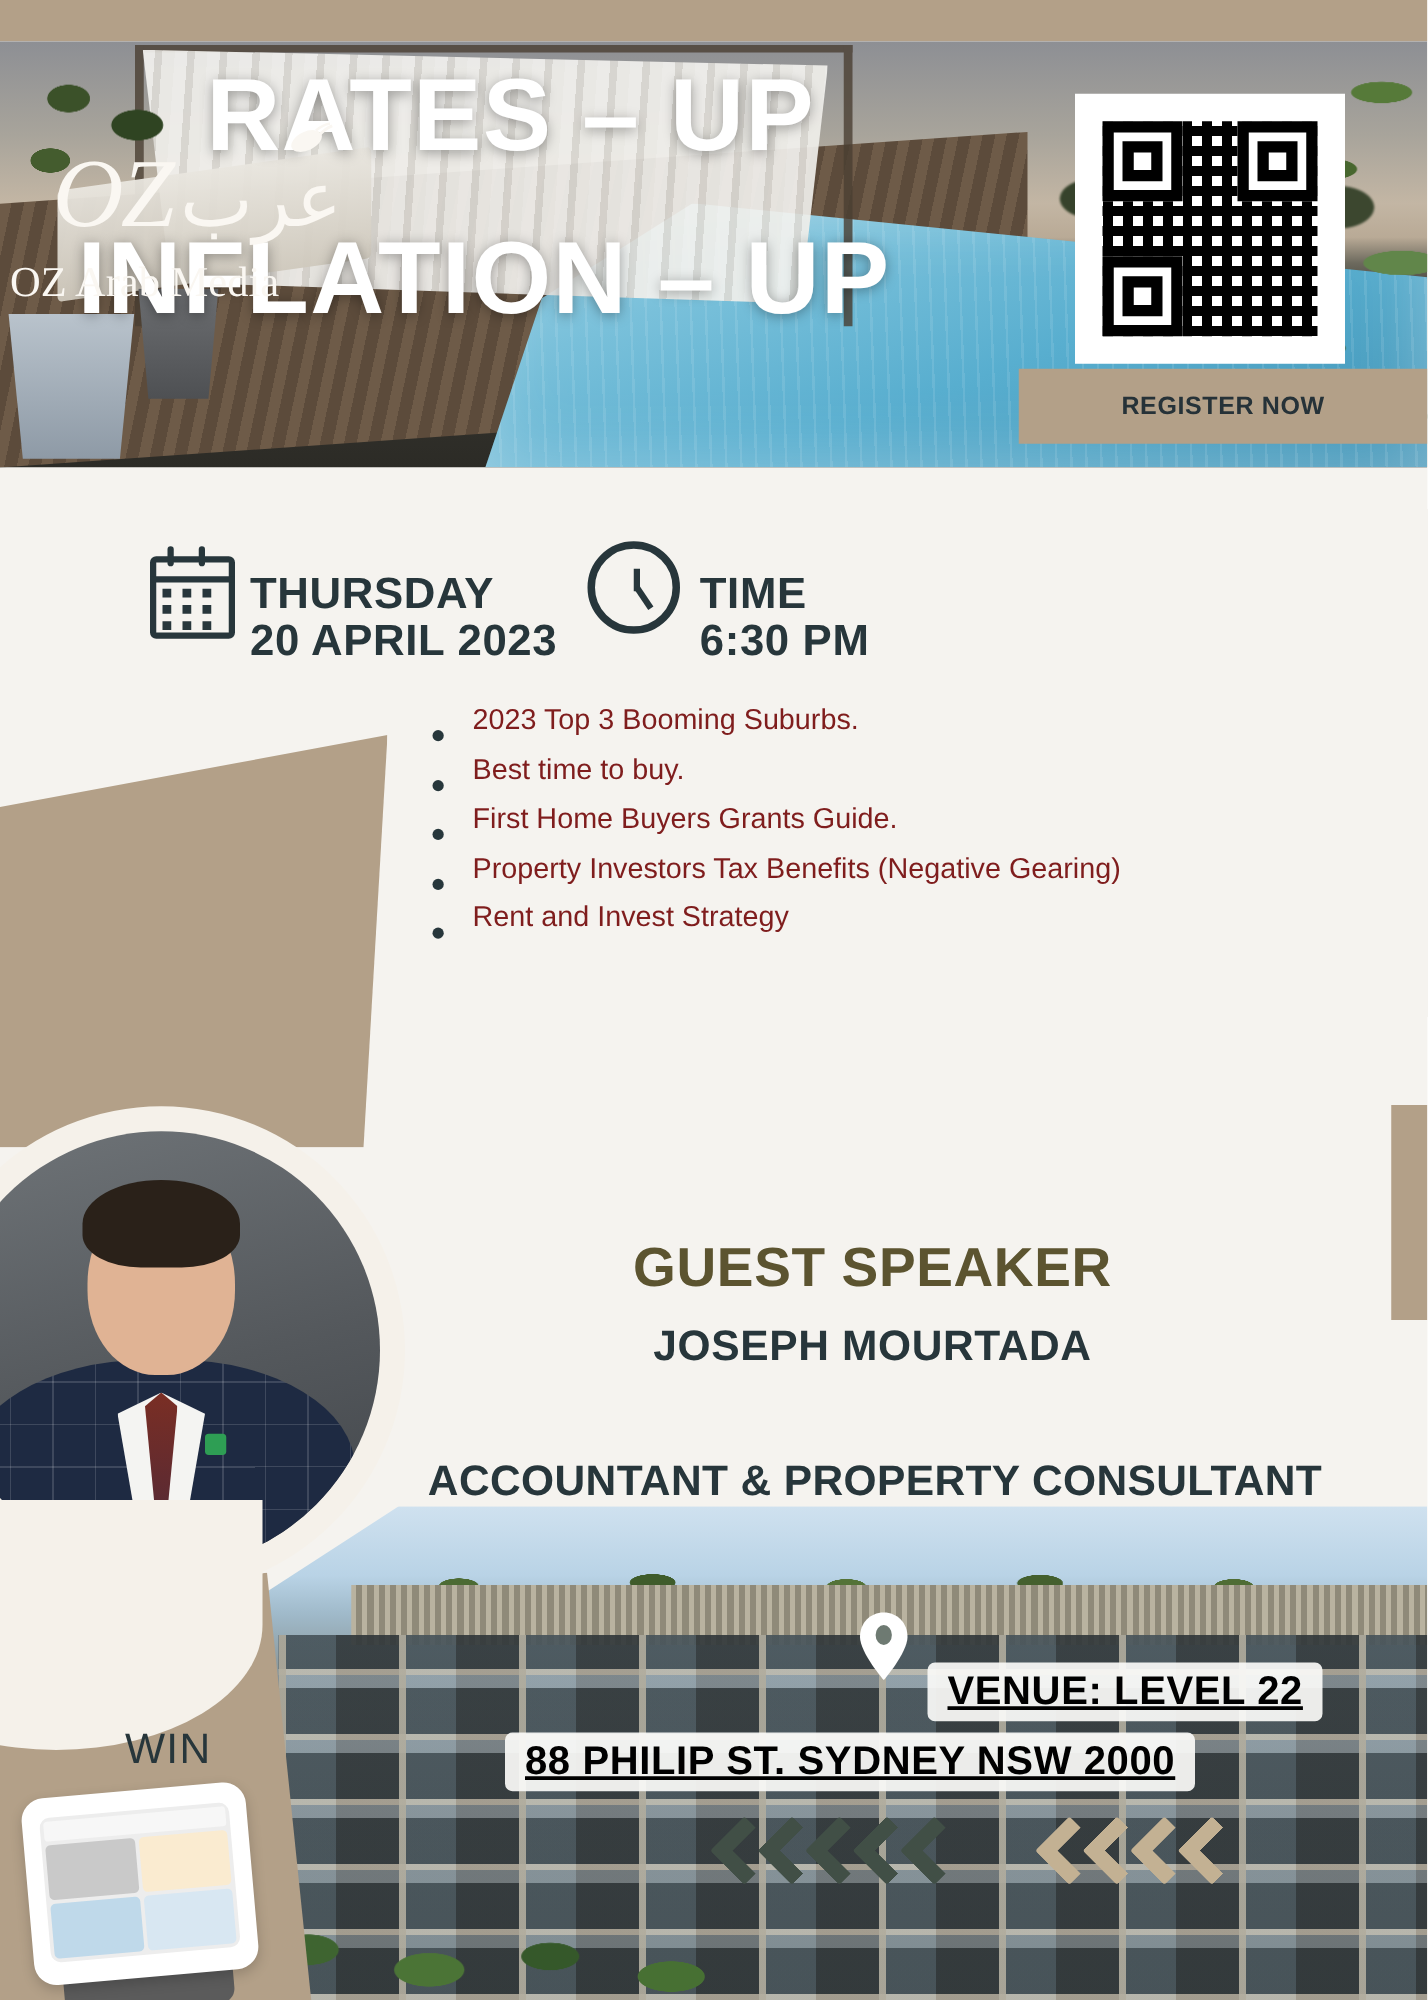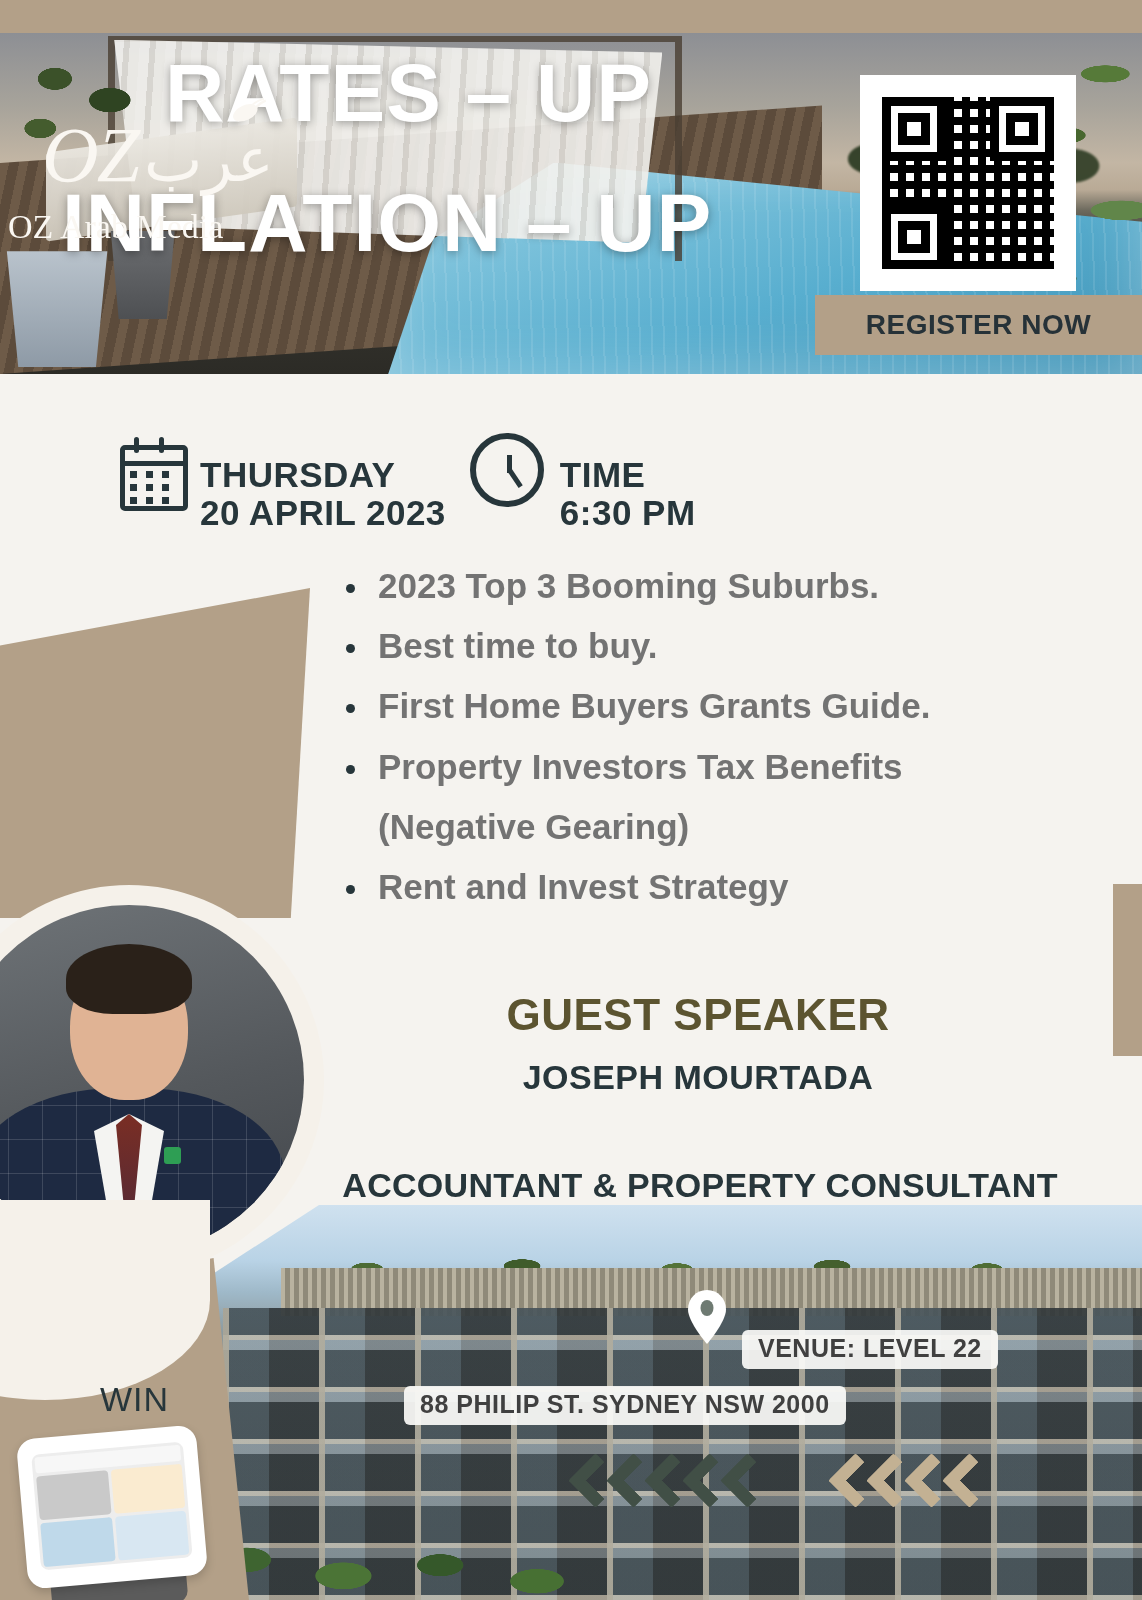--- a/index.html
+++ b/index.html
@@ -147,21 +147,21 @@
   .qr-grid:before{left:0;top:0;}
   .qr-grid:after{right:0;top:0;}
   .qr-eye3{left:0;bottom:0;}
 
   .register-btn{
     position:absolute;left:815px;top:295px;width:327px;height:60px;
     background:#B3A088;
     display:flex;align-items:center;justify-content:center;
   }
   .register-btn span{
-    color:#263238;font-weight:700;font-size:28px;letter-spacing:.5px;
+    color:#263238;font-weight:700;font-size:20px;letter-spacing:.5px;
   }
 
   
   .datetime{
     position:absolute;left:120px;top:408px;
     display:flex;align-items:center;gap:24px;
   }
   .dt-block{display:flex;align-items:center;gap:16px;}
   .dt-text{color:#27363B;font-weight:700;font-size:35px;line-height:1.08;letter-spacing:.5px;margin-top:48px;}
 
@@ -227,22 +227,22 @@
   .oz-name{
     position:absolute;left:8px;top:208px;width:300px;text-align:left;
     color:#FAF7F2;font-family:"Liberation Serif", serif;font-size:34px;
   }
 
   
   .bullets{
     position:absolute;left:338px;top:556px;width:720px;
   }
   .bullets li{
-    color:#737373;font-size:35px;line-height:1.72;
-    list-style:none;position:relative;padding-left:40px;font-weight:bold;
+    color:#7f1d1d;font-size:23px;line-height:1.72;
+    list-style:none;position:relative;padding-left:40px;
   }
   .bullets li:before{
     content:"";position:absolute;left:8px;top:28px;
     width:9px;height:9px;border-radius:50%;background:#27363B;
   }
   .bullets{padding:0;margin:0;}
 
   
   .right-bar{
     position:absolute;left:1113px;top:884px;width:29px;height:172px;
@@ -365,21 +365,21 @@
     position:absolute;left:742px;top:1330px;
     background:rgba(250,250,248,.93);
     padding:4px 16px 6px 16px;border-radius:6px;
   }
   .venue-pill2{
     position:absolute;left:404px;top:1386px;
     background:rgba(250,250,248,.93);
     padding:4px 16px 6px 16px;border-radius:6px;
   }
   .venue-pill1 span,.venue-pill2 span{
-    color:#404040;font-weight:700;font-size:25px;letter-spacing:.5px;
+    color:#000000;font-weight:700;font-size:32px;letter-spacing:.5px;text-decoration:underline;
   }
   .pin-icon{
     position:absolute;left:686px;top:1288px;width:42px;height:58px;
   }
 
   
   .chev-row{position:absolute;display:flex;gap:2px;}
   .chev-dark{left:570px;top:1455px;}
   .chev-tan{left:830px;top:1455px;}
   .chev{

